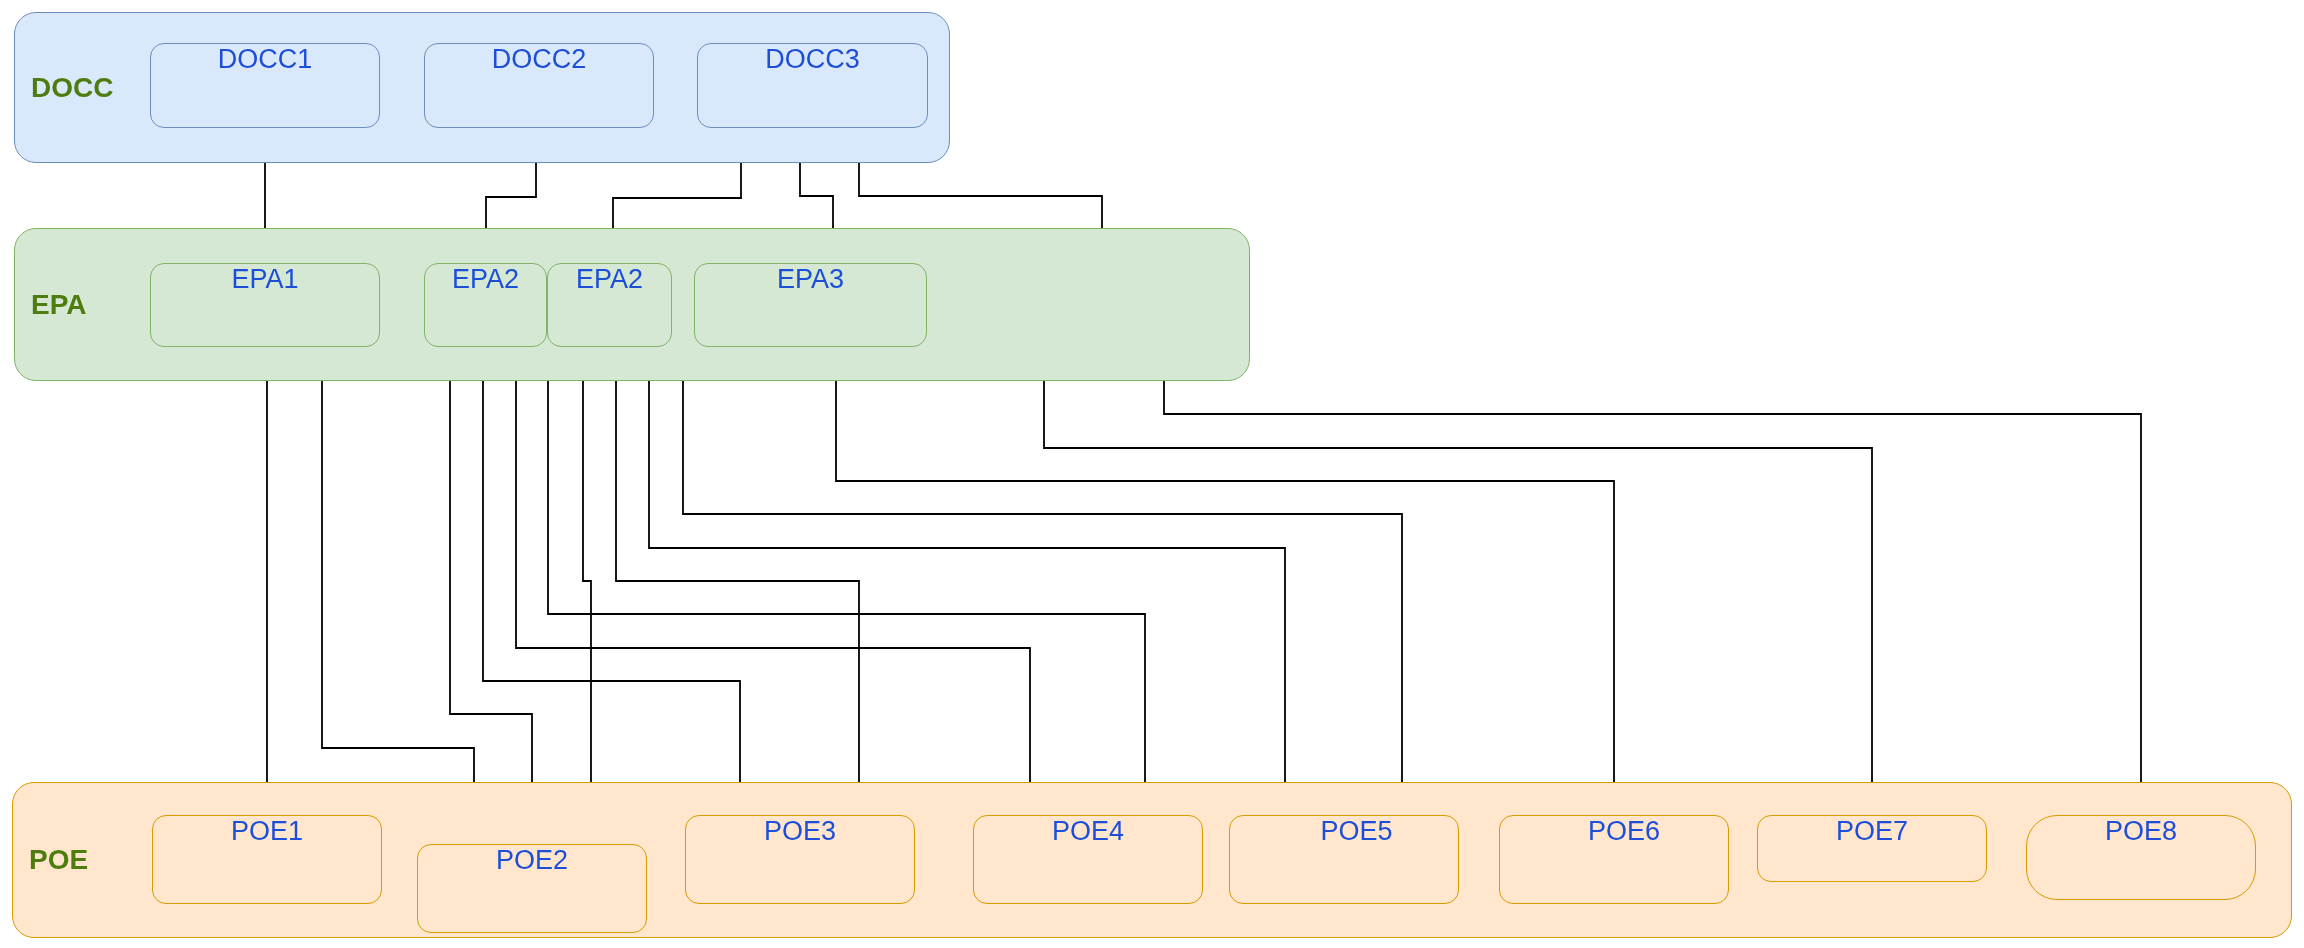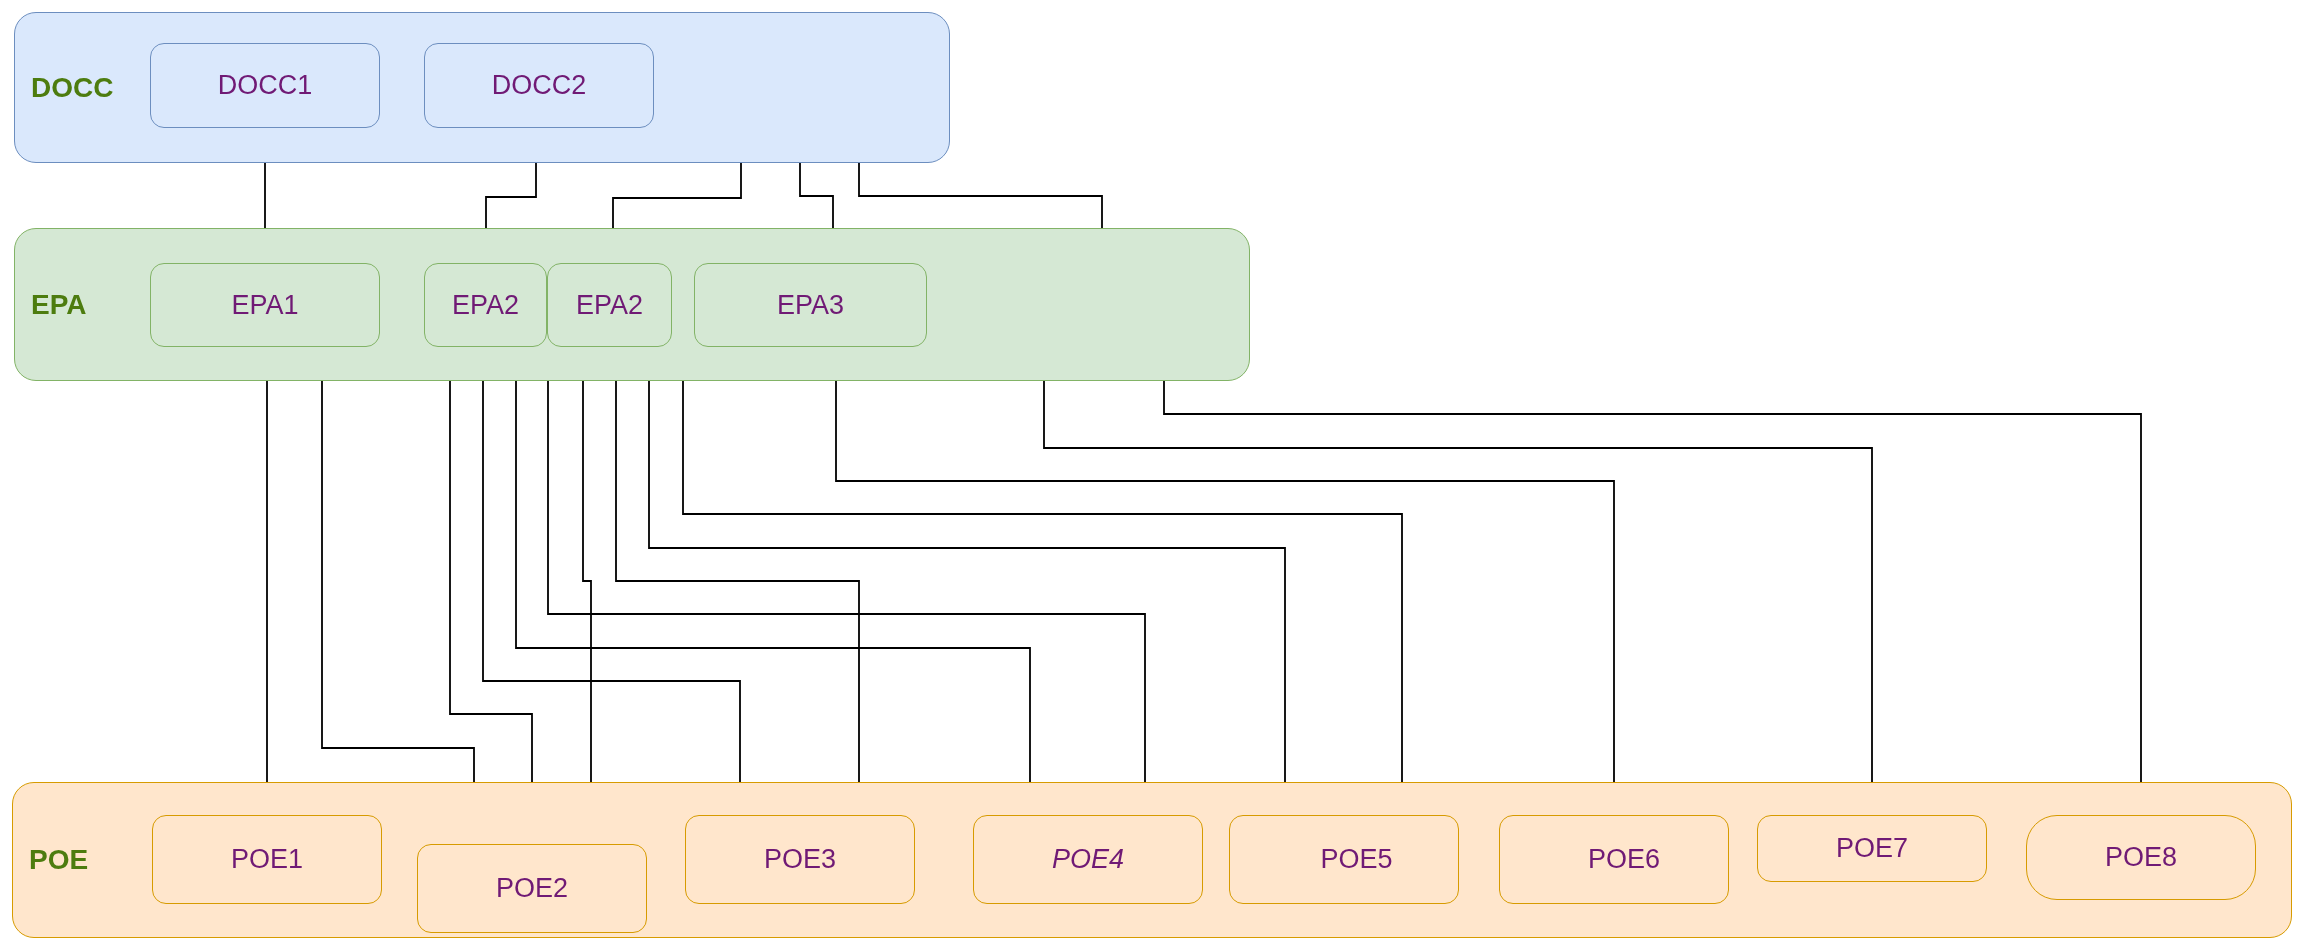--- a/index.html
+++ b/index.html
@@ -32,24 +32,23 @@
     font-size: 28px;
     color: #4d7c0f;
     white-space: nowrap;
   }
   .node {
     position: absolute;
     border-radius: 14px;
     border: 1.5px solid;
     box-sizing: border-box;
     display: flex;
-    align-items: center;
     justify-content: center;
     font-size: 27px;
-    color: #701a75;
+    color: #1d4ed8;
     white-space: nowrap;
   }
   #edge-layer {
     position: absolute;
     left: 0;
     top: 0;
     pointer-events: none;
   }
   #edge-layer path.edge {
     fill: none;
@@ -95,20 +94,23 @@
     </svg>
 <div class="band" style="left: 14px; top: 12px; width: 936px; height: 151px; background: rgb(218, 232, 252); border-color: rgb(108, 142, 191);">
       <span class="band-label">DOCC</span>
     </div>
     <div class="node" style="left: 150px; top: 43px; width: 230px; height: 85px; background: rgb(218, 232, 252); border-color: rgb(108, 142, 191);">
       <span>DOCC1</span>
     </div>
     <div class="node" style="left: 424px; top: 43px; width: 230px; height: 85px; background: rgb(218, 232, 252); border-color: rgb(108, 142, 191);">
       <span>DOCC2</span>
     </div>
+    <div class="node" style="left: 697px; top: 43px; width: 231px; height: 85px; background: rgb(218, 232, 252); border-color: rgb(108, 142, 191);">
+      <span>DOCC3</span>
+    </div>
     <div class="band" style="left: 14px; top: 228px; width: 1236px; height: 153px; background: rgb(213, 232, 212); border-color: rgb(130, 179, 102);">
       <span class="band-label">EPA</span>
     </div>
     <div class="node" style="left: 150px; top: 263px; width: 230px; height: 84px; background: rgb(213, 232, 212); border-color: rgb(130, 179, 102);">
       <span>EPA1</span>
     </div>
     <div class="node" style="left: 424px; top: 263px; width: 123px; height: 84px; background: rgb(213, 232, 212); border-color: rgb(130, 179, 102);">
       <span>EPA2</span>
     </div>
     <div class="node" style="left: 547px; top: 263px; width: 125px; height: 84px; background: rgb(213, 232, 212); border-color: rgb(130, 179, 102);">
@@ -122,21 +124,21 @@
     </div>
     <div class="node" style="left: 152px; top: 815px; width: 230px; height: 89px; background: rgb(255, 230, 204); border-color: rgb(215, 155, 0);">
       <span>POE1</span>
     </div>
     <div class="node" style="left: 417px; top: 815px; width: 230px; height: 89px; background: rgb(255, 230, 204); border-color: rgb(215, 155, 0); margin-top: 29px;">
       <span>POE2</span>
     </div>
     <div class="node" style="left: 685px; top: 815px; width: 230px; height: 89px; background: rgb(255, 230, 204); border-color: rgb(215, 155, 0);">
       <span>POE3</span>
     </div>
-    <div class="node" style="left: 973px; top: 815px; width: 230px; height: 89px; background: rgb(255, 230, 204); border-color: rgb(215, 155, 0); font-style: italic;">
+    <div class="node" style="left: 973px; top: 815px; width: 230px; height: 89px; background: rgb(255, 230, 204); border-color: rgb(215, 155, 0);">
       <span>POE4</span>
     </div>
     <div class="node" style="left: 1229px; top: 815px; width: 230px; height: 89px; background: rgb(255, 230, 204); border-color: rgb(215, 155, 0); padding-left: 25px;">
       <span>POE5</span>
     </div>
     <div class="node" style="left: 1499px; top: 815px; width: 230px; height: 89px; background: rgb(255, 230, 204); border-color: rgb(215, 155, 0); padding-left: 20px;">
       <span>POE6</span>
     </div>
     <div class="node" style="left: 1757px; top: 815px; width: 230px; height: 67px; background: rgb(255, 230, 204); border-color: rgb(215, 155, 0);">
       <span>POE7</span>

